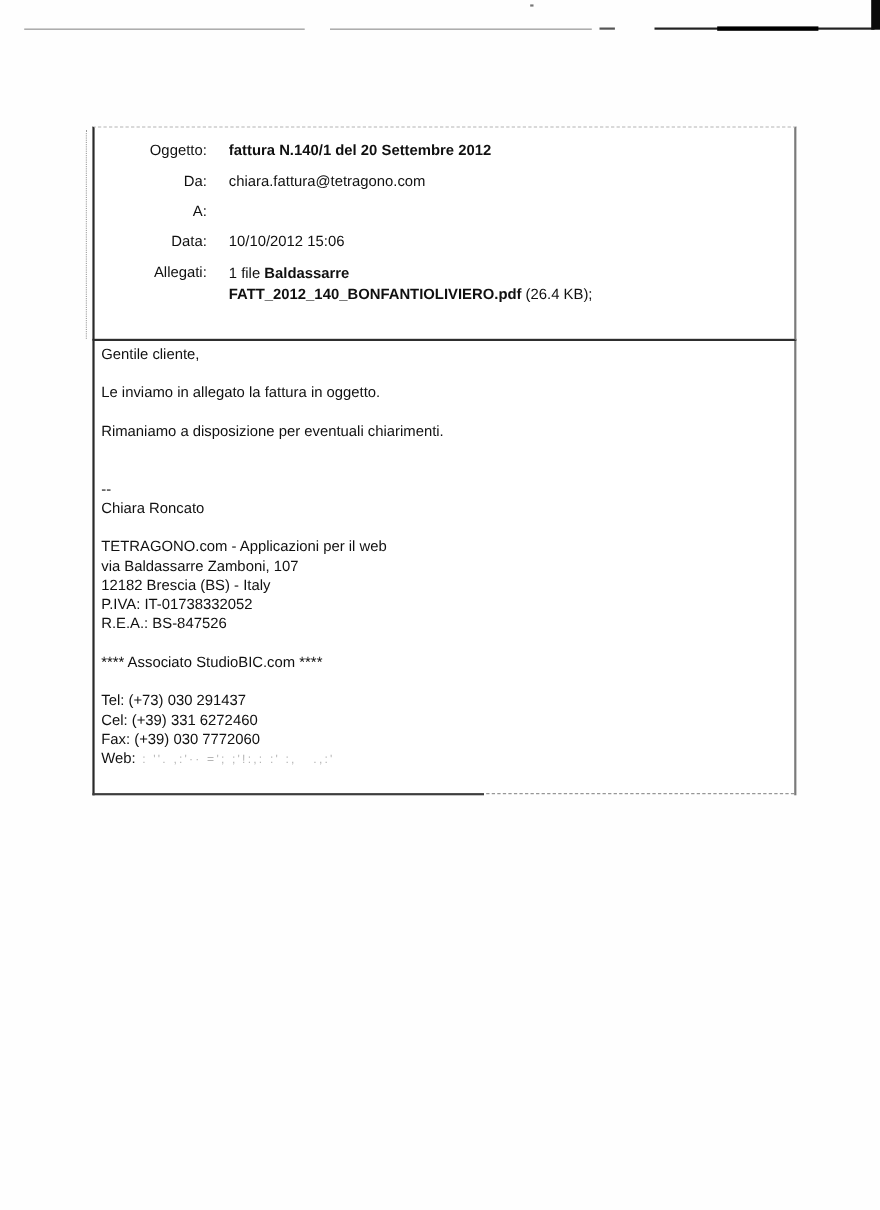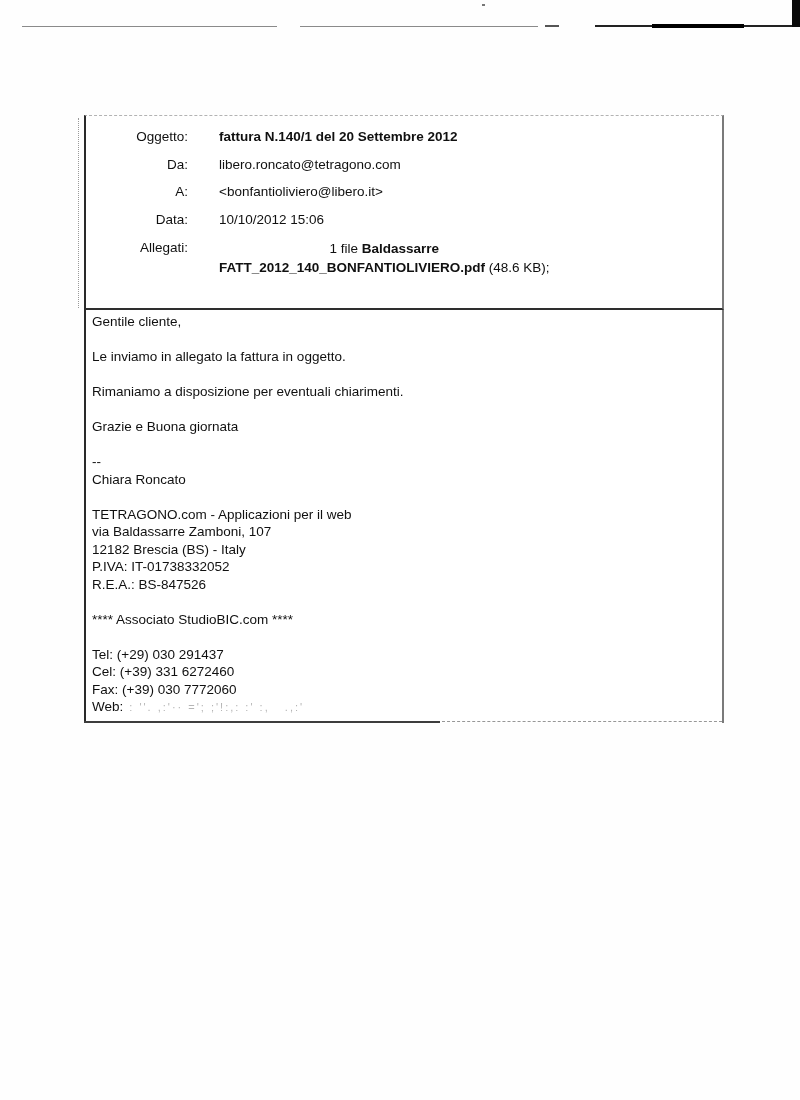--- a/index.html
+++ b/index.html
@@ -34,21 +34,21 @@
     border-left: 2px solid #2a2a2a;
     border-right: 2px solid #7a7a7a;
     border-top: 1px dashed #b3b3b3;
     border-bottom: 2px solid #2e2e2e;
     background: #fff;
     padding-top: 12px;
     font-size: 13.5px;
   }
   .hrow { display: flex; height: 27.7px; line-height: 17px; }
   .hlabel { width: 102px; text-align: right; flex: none; }
-  .hvalue { margin-left: 31px; text-align: center; }
+  .hvalue { margin-left: 20px; }
   .bold { font-weight: 700; }
   .att-value { line-height: 19px; }
   
   .body-box {
     position: absolute;
     left: 84px; top: 310px;
     width: 640px; height: 413px;
     border-left: 2px solid #2a2a2a;
     border-right: 2px solid #7a7a7a;
     background: #fff;
@@ -81,60 +81,58 @@
   <div class="artifact art-speck"></div>
   <div class="art-dotted-edge"></div>
 
   <div class="header-box">
     <div class="hrow">
       <div class="hlabel">Oggetto:</div>
       <div class="hvalue bold">fattura N.140/1 del 20 Settembre 2012</div>
     </div>
     <div class="hrow">
       <div class="hlabel">Da:</div>
-      <div class="hvalue">libero.roncato@tetragono.com</div>
+      <div class="hvalue">chiara.fattura@tetragono.com</div>
     </div>
     <div class="hrow">
       <div class="hlabel">A:</div>
-      <div class="hvalue">&lt;bonfantioliviero@libero.it&gt;</div>
     </div>
     <div class="hrow">
       <div class="hlabel">Data:</div>
       <div class="hvalue">10/10/2012 15:06</div>
     </div>
     <div class="hrow">
       <div class="hlabel">Allegati:</div>
       <div class="hvalue att-value">
         <div><span>1 file </span><span class="bold">Baldassarre</span></div>
-        <div><span class="bold">FATT_2012_140_BONFANTIOLIVIERO.pdf</span><span> (48.6 KB);</span></div>
+        <div><span class="bold">FATT_2012_140_BONFANTIOLIVIERO.pdf</span><span> (26.4 KB);</span></div>
       </div>
     </div>
   </div>
 
   <div class="body-box">
     <div class="line">Gentile cliente,</div>
     <div class="blank"></div>
     <div class="line">Le inviamo in allegato la fattura in oggetto.</div>
     <div class="blank"></div>
     <div class="line">Rimaniamo a disposizione per eventuali chiarimenti.</div>
     <div class="blank"></div>
-    <div class="line">Grazie e Buona giornata</div>
     <div class="blank"></div>
     <div class="line">--</div>
     <div class="line">Chiara Roncato</div>
     <div class="blank"></div>
     <div class="line">TETRAGONO.com - Applicazioni per il web</div>
     <div class="line">via Baldassarre Zamboni, 107</div>
     <div class="line">12182 Brescia (BS) - Italy</div>
     <div class="line">P.IVA: IT-01738332052</div>
     <div class="line">R.E.A.: BS-847526</div>
     <div class="blank"></div>
     <div class="line">**** Associato StudioBIC.com ****</div>
     <div class="blank"></div>
-    <div class="line">Tel: (+29) 030 291437</div>
+    <div class="line">Tel: (+73) 030 291437</div>
     <div class="line">Cel: (+39) 331 6272460</div>
     <div class="line">Fax: (+39) 030 7772060</div>
     <div class="line"><span>Web:</span><span class="faded">: ''. ,:'·· ='; ;'!:,: :' :,   .,:'</span></div>
     <div class="bbox-bottom-dark"></div>
     <div class="bbox-bottom-faint"></div>
   </div>
 
 </div>
 
 </body></html>

